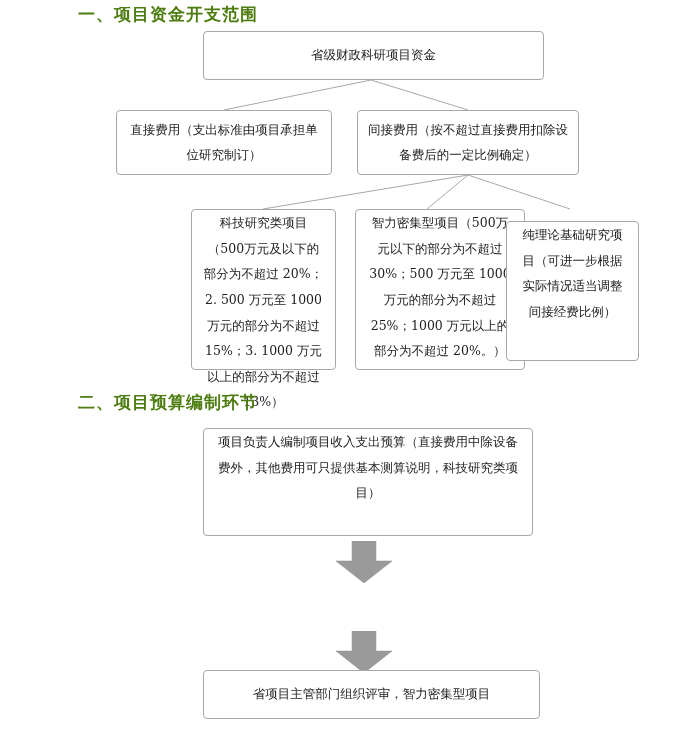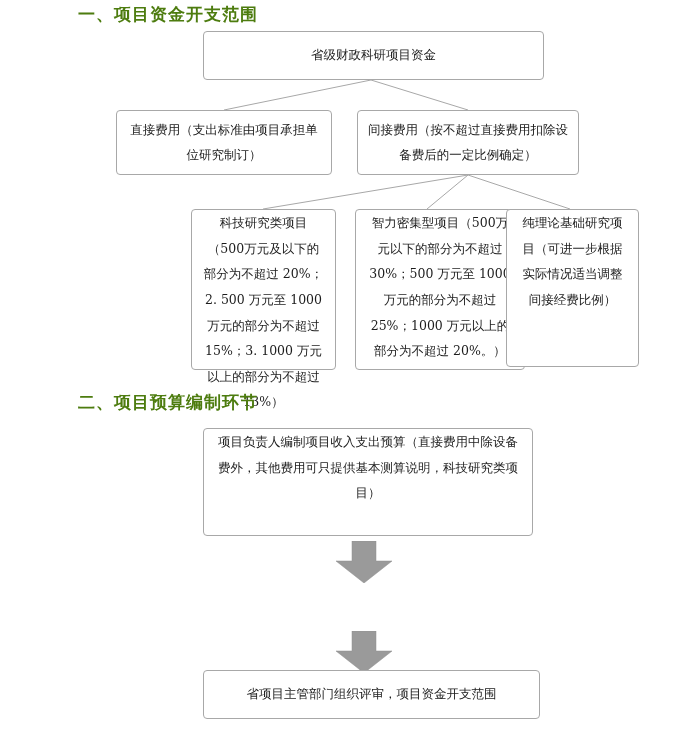--- a/index.html
+++ b/index.html
@@ -95,36 +95,36 @@
   </div>
 
   <div class="node top-align" style="left:191px; top:209px; width:145px; height:161px; line-height:2.05;">
     <span class="txt">科技研究类项目（500万元及以下的部分为不超过 20%；2. 500 万元至 1000 万元的部分为不超过 15%；3. 1000 万元以上的部分为不超过 13%）</span>
   </div>
 
   <div class="node top-align" style="left:355px; top:209px; width:170px; height:161px; line-height:2.05;">
     <span class="txt">智力密集型项目（500万元以下的部分为不超过 30%；500 万元至 1000 万元的部分为不超过 25%；1000 万元以上的部分为不超过 20%。）</span>
   </div>
 
-  <div class="node top-align" style="left:506px; top:209px; width:133px; height:158px; line-height:2.05;">
+  <div class="node top-align" style="left:506px; top:221px; width:133px; height:140px; line-height:2.05;">
     <span class="txt">纯理论基础研究项目（可进一步根据实际情况适当调整间接经费比例）</span>
   </div>
 
   <div class="heading" style="left:78px; top:391px;text-align:center;">二、项目预算编制环节</div>
 
   <div class="node top-align" style="left:203px; top:428px; width:330px; height:108px; line-height:2.05;">
     <span class="txt">项目负责人编制项目收入支出预算（直接费用中除设备费外，其他费用可只提供基本测算说明，科技研究类项目）</span>
   </div>
 
   <svg class="arrow-down" style="left:336px; top:541px;" width="56" height="42" viewBox="0 0 56 42">
     <polygon points="16,0 40,0 40,20 56,20 28,42 0,20 16,20" fill="#9a9a9a" stroke="#8d8d8d" stroke-width="0.5"></polygon>
   </svg>
 
 
   <svg class="arrow-down" style="left:336px; top:631px;" width="56" height="42" viewBox="0 0 56 42">
     <polygon points="16,0 40,0 40,20 56,20 28,42 0,20 16,20" fill="#9a9a9a" stroke="#8d8d8d" stroke-width="0.5"></polygon>
   </svg>
 
   <div class="node" style="left:203px; top:670px; width:337px; height:49px;">
-    <span class="txt">省项目主管部门组织评审，项目资金开支范围</span>
+    <span class="txt">省项目主管部门组织评审，智力密集型项目</span>
   </div>
 
 </div>
 
 </body></html>

